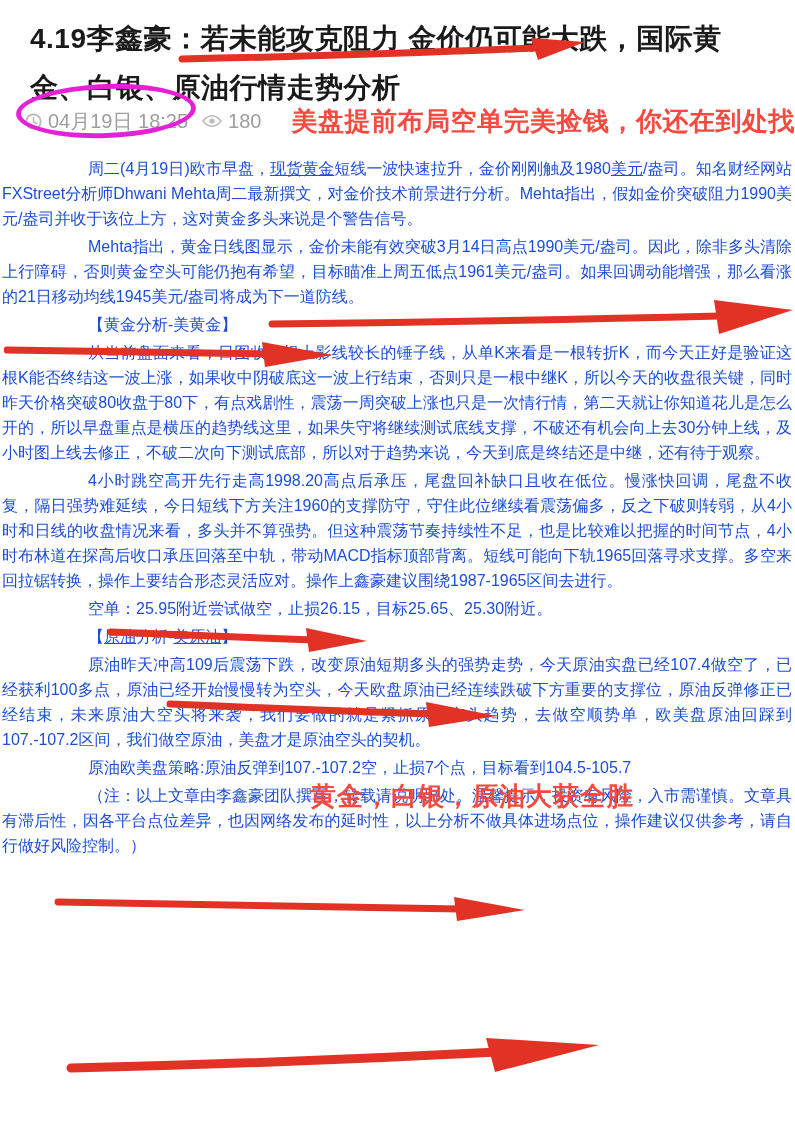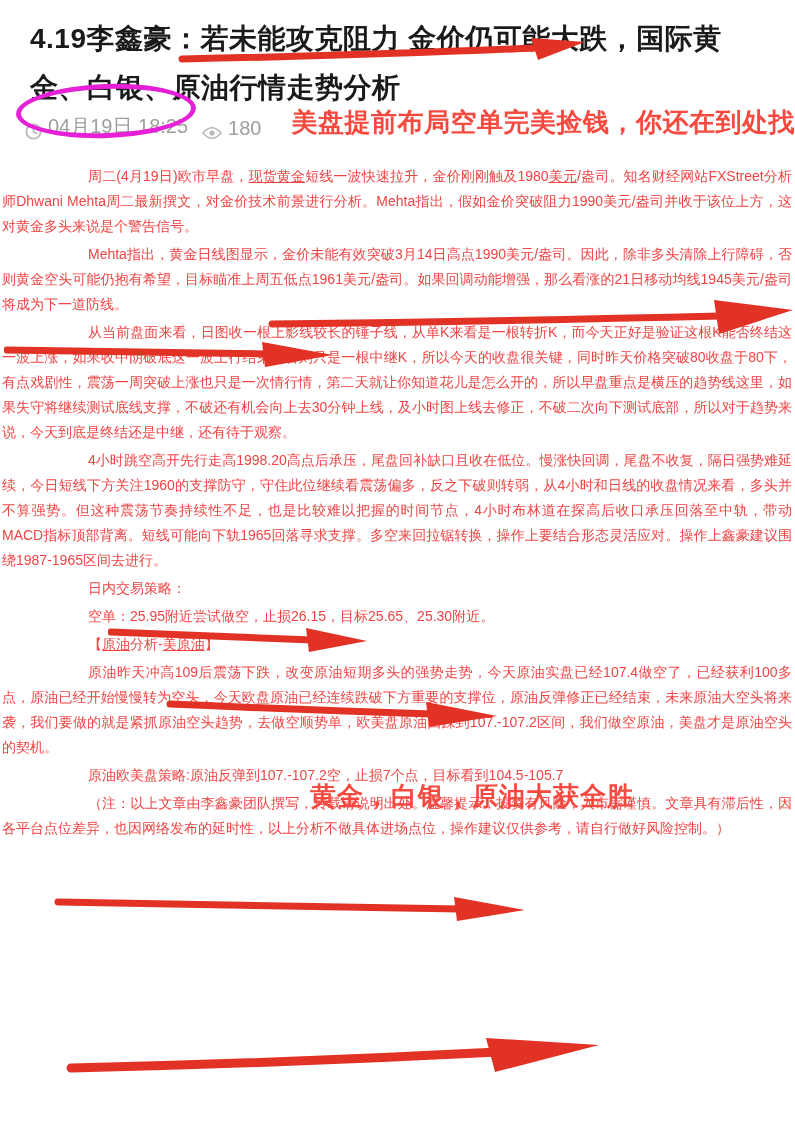--- a/index.html
+++ b/index.html
@@ -15,21 +15,21 @@
   .title{
     margin:14px 26px 0 30px;
     font-size:28px;
     font-weight:bold;
     line-height:49px;
     color:#1a1a1a;
     letter-spacing:0.5px;
   }
   .meta{
     display:flex;
-    align-items:flex-end;
+    align-items:center;
     margin:-10px 0 0 25px;
     height:38px;
   }
   .micon{display:inline-flex;align-items:center;margin-right:6px;}
   .micon svg{display:block;}
   .mtext{
     font-size:20px;
     color:#9e9e9e;
     margin-right:14px;
     white-space:nowrap;
@@ -37,24 +37,24 @@
   .red-note{
     margin-left:16px;
     font-size:26px;
     font-weight:bold;
     color:#f6493f;
     white-space:nowrap;
     letter-spacing:0.5px;
   }
   
   .body{
-    margin:24px 3px 0 2px;
-    font-size:14px;
+    margin:16px 3px 0 2px;
+    font-size:16px;
     line-height:25px;
-    color:#ef4444;
+    color:#1d4ed8;
     text-align:justify;
   }
   .body p{
     margin:0 0 3px 0;
     text-indent:86px;
   }
   .kw{text-decoration:underline;}
   
   .overlay{position:absolute;pointer-events:none;}
   .ellipse{
@@ -99,23 +99,23 @@
         <circle cx="10" cy="7" r="2.6" fill="#b9b9b9"></circle>
       </svg>
     </span>
     <span class="mtext">180</span>
     <span class="red-note">美盘提前布局空单完美捡钱，你还在到处找老师</span>
   </div>
 
   <div class="body" id="article-body">
       <p><span>周二(4月19日)欧市早盘，</span><span class="kw">现货黄金</span><span>短线一波快速拉升，金价刚刚触及1980</span><span class="kw">美元</span><span>/盎司。知名财经网站FXStreet分析师Dhwani Mehta周二最新撰文，对金价技术前景进行分析。Mehta指出，假如金价突破阻力1990美元/盎司并收于该位上方，这对黄金多头来说是个警告信号。</span></p>
       <p><span>Mehta指出，黄金日线图显示，金价未能有效突破3月14日高点1990美元/盎司。因此，除非多头清除上行障碍，否则黄金空头可能仍抱有希望，目标瞄准上周五低点1961美元/盎司。如果回调动能增强，那么看涨的21日移动均线1945美元/盎司将成为下一道防线。</span></p>
+      <p><span>【黄金分析-美黄金】</span></p>
       <p><span>从当前盘面来看，日图收一根上影线较长的锤子线，从单K来看是一根转折K，而今天正好是验证这根K能否终结这一波上涨，如果收中阴破底这一波上行结束，否则只是一根中继K，所以今天的收盘很关键，同时昨天价格突破80收盘于80下，有点戏剧性，震荡一周突破上涨也只是一次情行情，第二天就让你知道花儿是怎么开的，所以早盘重点是横压的趋势线这里，如果失守将继续测试底线支撑，不破还有机会向上去30分钟上线，及小时图上线去修正，不破二次向下测试底部，所以对于趋势来说，今天到底是终结还是中继，还有待于观察。</span></p>
       <p><span>4小时跳空高开先行走高1998.20高点后承压，尾盘回补缺口且收在低位。慢涨快回调，尾盘不收复，隔日强势难延续，今日短线下方关注1960的支撑防守，守住此位继续看震荡偏多，反之下破则转弱，从4小时和日线的收盘情况来看，多头并不算强势。但这种震荡节奏持续性不足，也是比较难以把握的时间节点，4小时布林道在探高后收口承压回落至中轨，带动MACD指标顶部背离。短线可能向下轨1965回落寻求支撑。多空来回拉锯转换，操作上要结合形态灵活应对。操作上鑫豪建议围绕1987-1965区间去进行。</span></p>
-      <p><span>日内交易策略：</span></p>
       <p><span>空单：25.95附近尝试做空，止损26.15，目标25.65、25.30附近。</span></p>
       <p><span>【</span><span class="kw">原油</span><span>分析-</span><span class="kw">美原油</span><span>】</span></p>
       <p><span>原油昨天冲高109后震荡下跌，改变原油短期多头的强势走势，今天原油实盘已经107.4做空了，已经获利100多点，原油已经开始慢慢转为空头，今天欧盘原油已经连续跌破下方重要的支撑位，原油反弹修正已经结束，未来原油大空头将来袭，我们要做的就是紧抓原油空头趋势，去做空顺势单，欧美盘原油回踩到107.-107.2区间，我们做空原油，美盘才是原油空头的契机。</span></p>
       <p><span>原油欧美盘策略:原油反弹到107.-107.2空，止损7个点，目标看到104.5-105.7</span></p>
       <p><span>（注：以上文章由李鑫豪团队撰写，转载请说明出处。温馨提示，投资有风险，入市需谨慎。文章具有滞后性，因各平台点位差异，也因网络发布的延时性，以上分析不做具体进场点位，操作建议仅供参考，请自行做好风险控制。）</span></p>
     </div>
 
   <div class="ellipse overlay"></div>
 
   <div class="mid-marker overlay">黄金，白银，原油大获全胜</div>

